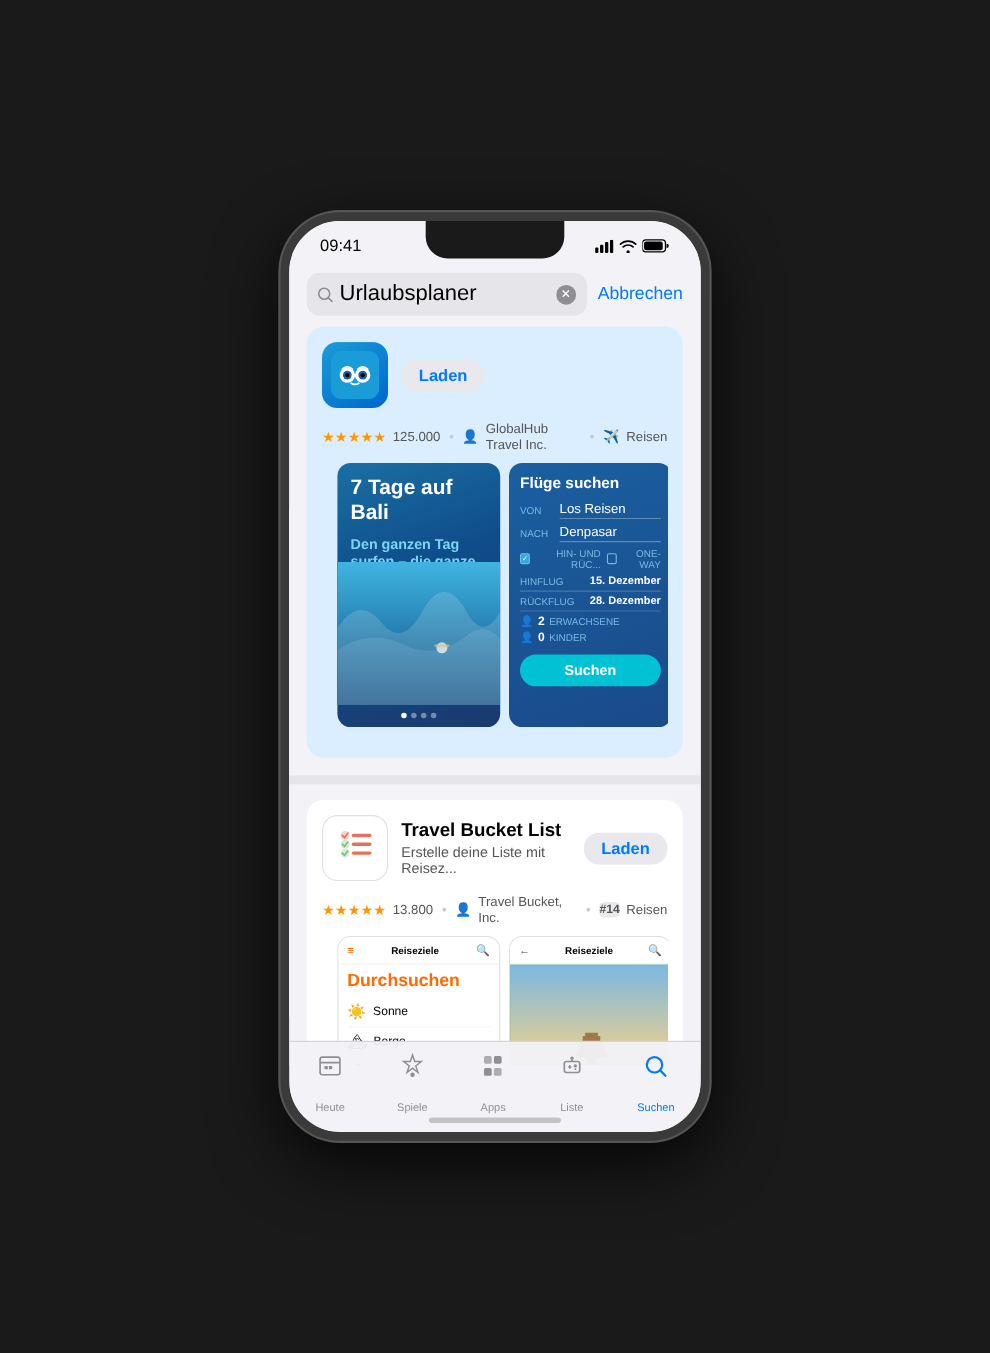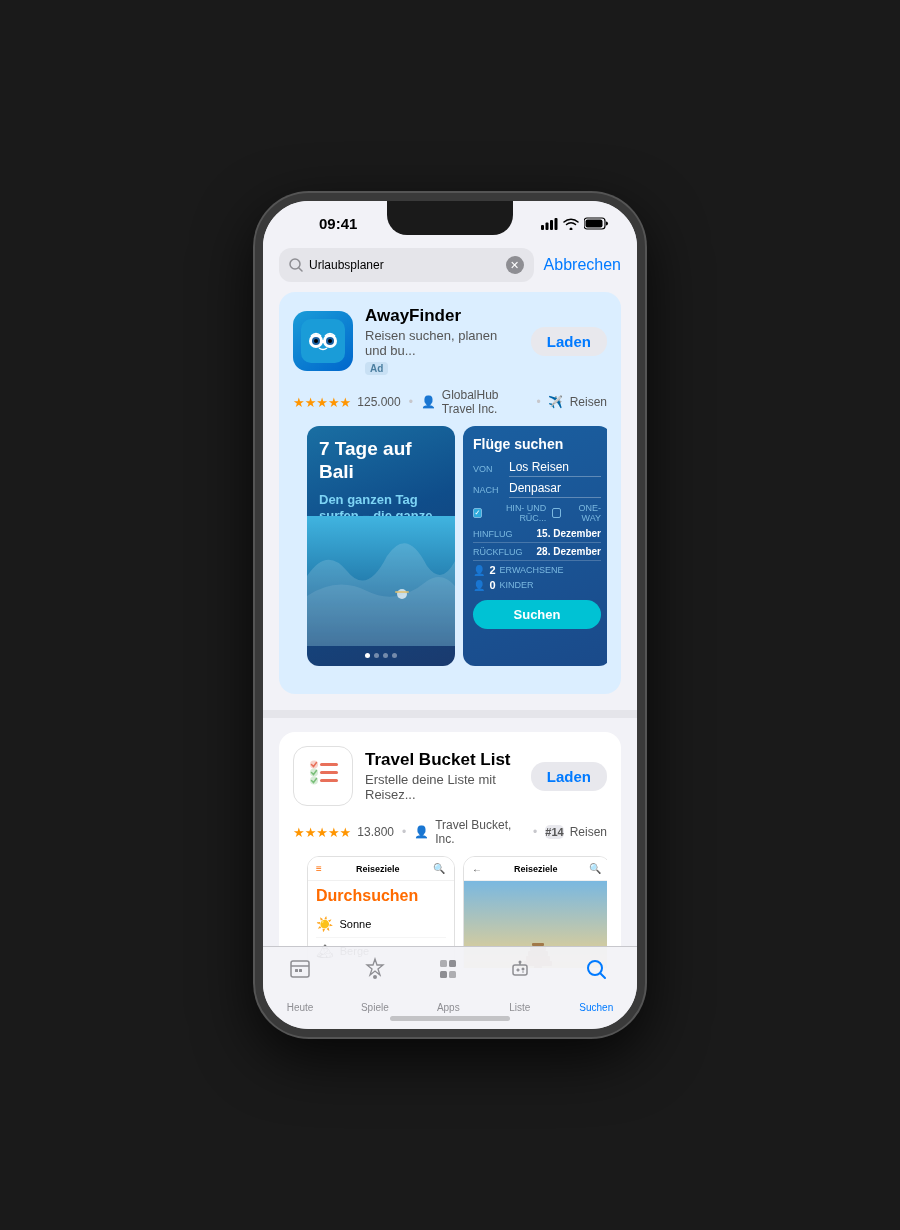--- a/index.html
+++ b/index.html
@@ -40,21 +40,21 @@
       display: flex;
       justify-content: space-between;
       align-items: center;
       padding: 14px 28px 8px;
       font-size: 15px;
       font-weight: 600;
       color: #000;
       background: #f2f2f7;
     }
 
-    .status-time { font-weight: 700; margin-left: 28px; }
+    .status-time { font-weight: 400; }
 
     .status-icons {
       display: flex;
       align-items: center;
       gap: 5px;
     }
 
     
     .screen-content {
       overflow-y: auto;
@@ -78,21 +78,21 @@
       background: #e5e5ea;
       border-radius: 12px;
       display: flex;
       align-items: center;
       padding: 8px 10px;
       gap: 6px;
     }
 
     .search-text {
       flex: 1;
-      font-size: 12px;
+      font-size: 20px;
       color: #000;
     }
 
     .clear-btn {
       width: 18px;
       height: 18px;
       background: #8e8e93;
       border-radius: 50%;
       display: flex;
       align-items: center;
@@ -543,25 +543,20 @@
               <circle cx="29" cy="22" r="4" fill="#1a5fa0"></circle>
               <circle cx="15" cy="22" r="2" fill="#000"></circle>
               <circle cx="29" cy="22" r="2" fill="#000"></circle>
               <rect x="19" y="21" width="6" height="3" rx="1.5" fill="#fff"></rect>
               <path d="M10 17 Q15 12 20 17" stroke="#fff" stroke-width="1.5" fill="none"></path>
               <path d="M24 17 Q29 12 34 17" stroke="#fff" stroke-width="1.5" fill="none"></path>
               <path d="M18 29 Q22 32 26 29" stroke="#fff" stroke-width="1.5" fill="none"></path>
             </svg>
           </div>
         </div>
-        <div class="app-info">
-          <div class="app-name">AwayFinder</div>
-          <div class="app-desc">Reisen suchen, planen und bu...</div>
-          <span class="ad-badge">Ad</span>
-        </div>
         <button class="laden-btn">Laden</button>
       </div>
 
       <div class="stats-row" style="padding: 0 0 10px;">
         <span class="stars">★★★★★</span>
         <span>125.000</span>
         <span class="stats-sep">•</span>
         <span style="font-size:12px">👤</span>
         <span>GlobalHub Travel Inc.</span>
         <span class="stats-sep">•</span>

